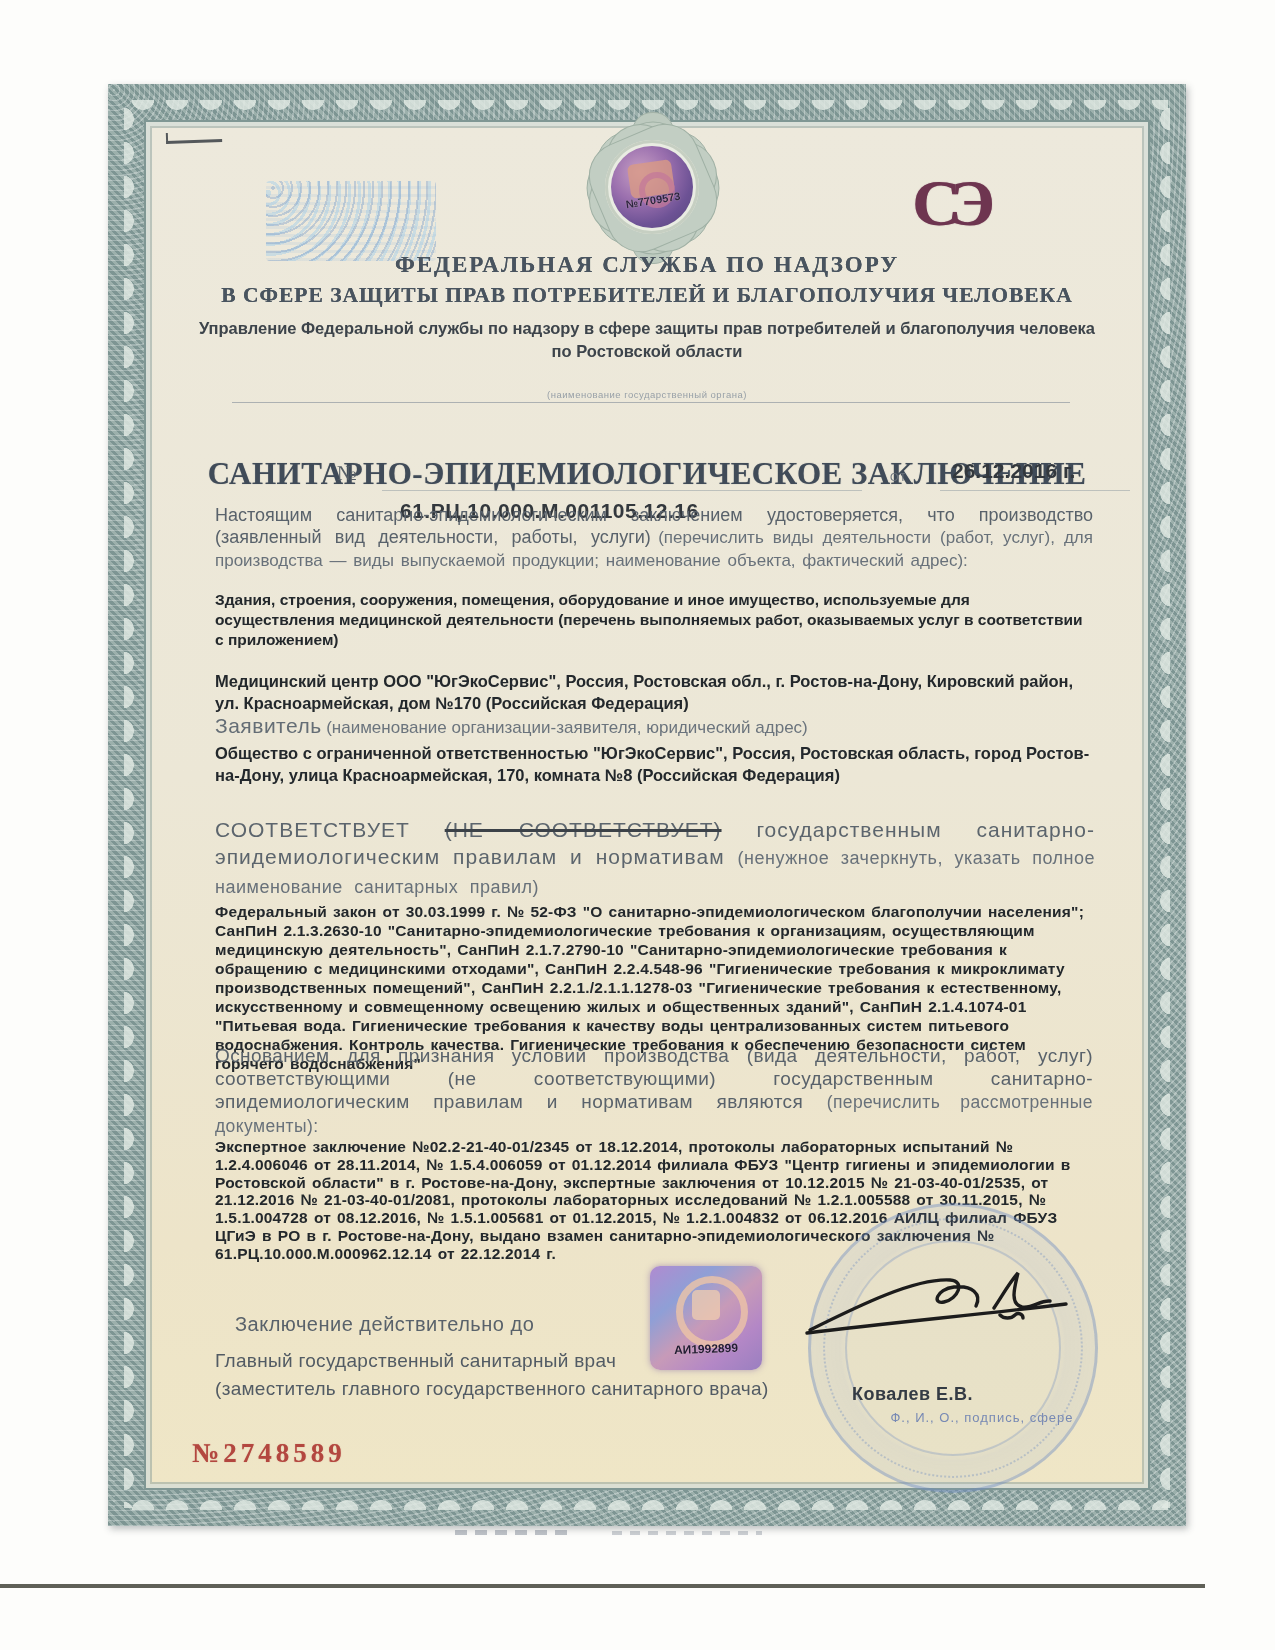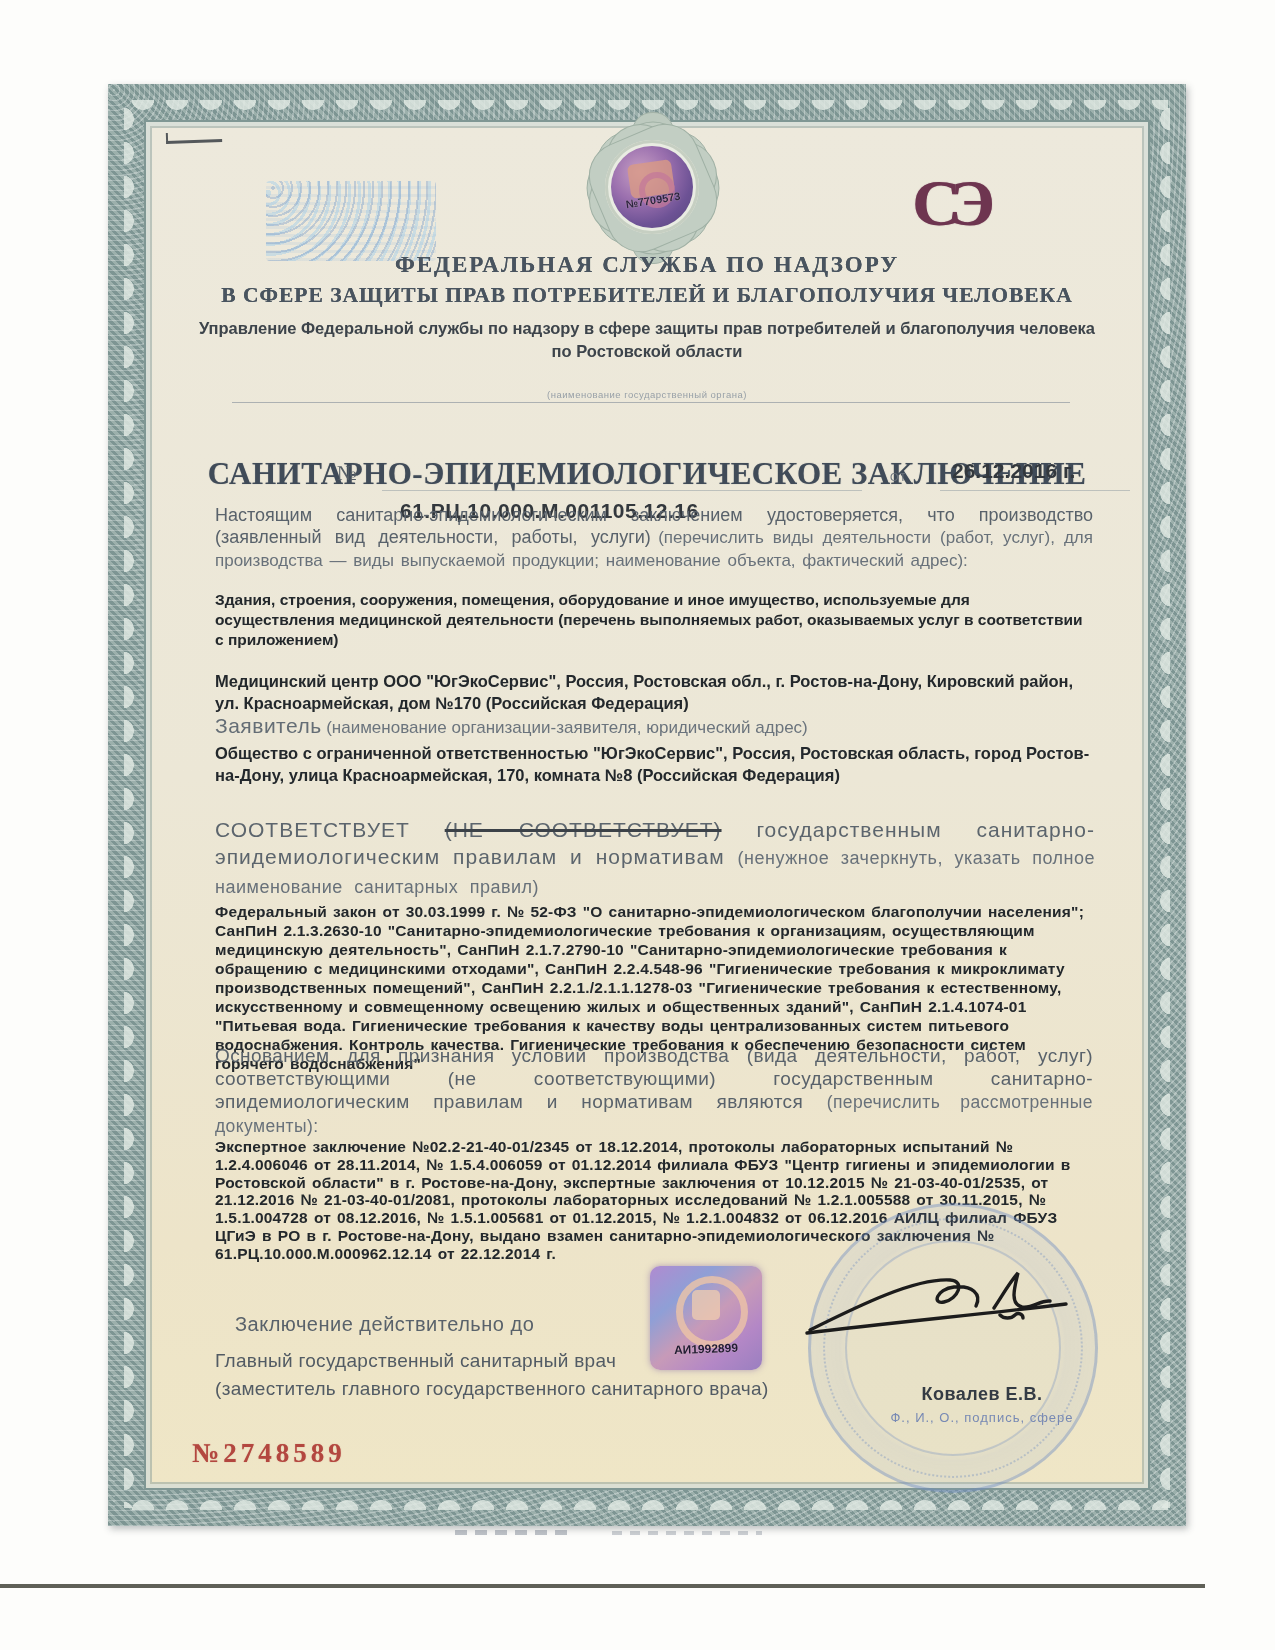--- a/index.html
+++ b/index.html
@@ -132,21 +132,21 @@
 
   .stamp{left:656px;top:1075px;width:284px;height:284px;border-radius:50%;
     border:3px solid rgba(108,138,192,.38);
     background:radial-gradient(circle, rgba(130,160,210,.05) 52%, rgba(130,160,210,.14) 56%, rgba(130,160,210,.05) 100%);}
   .stamp::before{content:"";position:absolute;inset:12px;border-radius:50%;
     border:2px dotted rgba(108,138,192,.35);}
   .stamp::after{content:"";position:absolute;inset:34px;border-radius:50%;
     border:2px solid rgba(108,138,192,.3);}
 
   .signature-svg{left:652px;top:1140px;width:268px;height:78px;}
-  .signer{left:700px;top:1256px;width:260px;text-align:center;font-size:18px;font-weight:bold;
+  .signer{left:700px;top:1256px;width:260px;text-align:left;font-size:18px;font-weight:bold;
     color:#343b44;letter-spacing:.5px;}
   .sig-caption{left:688px;top:1282px;width:284px;text-align:center;font-size:13px;
     color:#7789b4;letter-spacing:1px;}
 
   .serial{left:0;width:846px;top:1310px;text-align:left;font-family:"Liberation Serif",serif;
     font-weight:bold;font-size:27px;letter-spacing:4px;color:#b3473f;
     text-shadow:0 0 1px rgba(179,71,63,.5);margin-left:40px;}
 
   
   .micro1{position:absolute;left:455px;top:1530px;width:120px;height:5px;opacity:.45;

